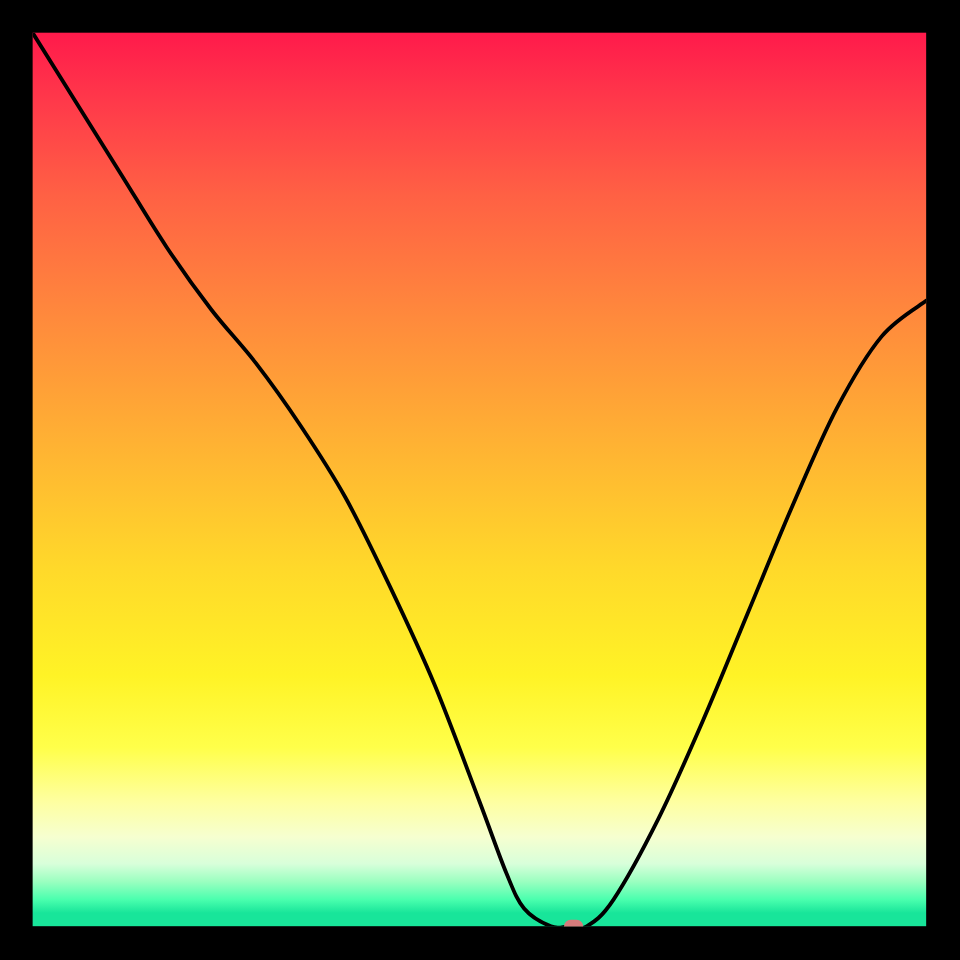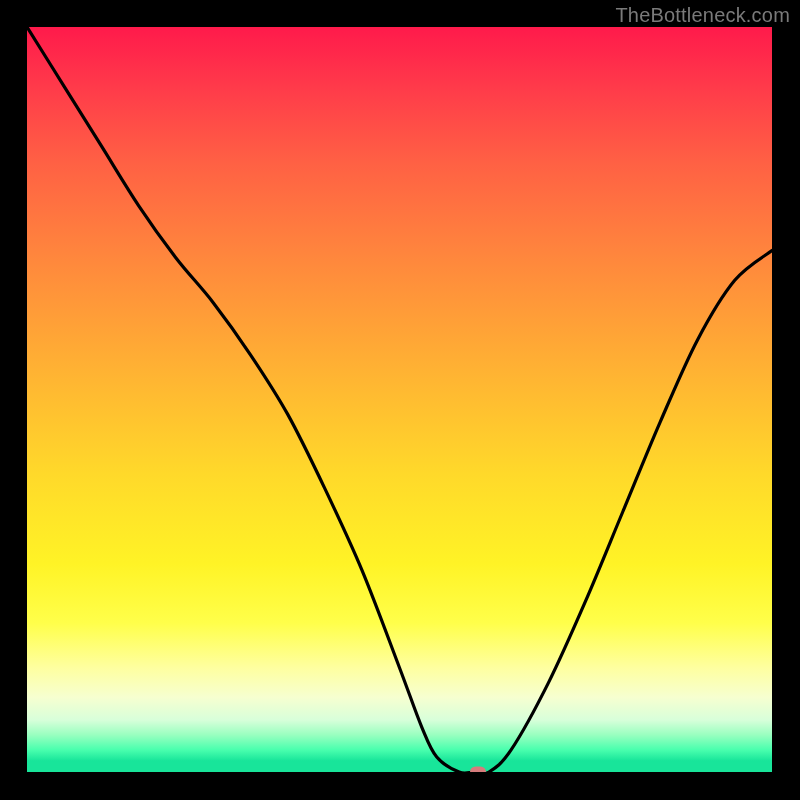--- a/index.html
+++ b/index.html
@@ -67,21 +67,20 @@
     font-size: 20px;
     font-weight: 500;
     letter-spacing: 0.2px;
     user-select: none;
   }
 </style>
 </head>
 <body>
 
 <div class="frame">
-  <div class="watermark">TheBottleneck.com</div>
   <div class="plot-area">
     <div class="gradient-bg"></div>
     <svg class="curve" viewBox="0 0 745 745" preserveAspectRatio="none">
       <path id="curve-path" fill="none" stroke="#000" stroke-width="3.2" stroke-linejoin="round" stroke-linecap="round" d="M 0,0 C 6.208333333333333,9.933333333333337 24.833333333333336,39.73333333333335 37.25,59.60000000000002 C 49.666666666666664,79.4666666666667 62.083333333333336,99.33333333333339 74.5,119.20000000000005 C 86.91666666666667,139.0666666666667 99.33333333333333,160.17499999999995 111.75,178.79999999999995 C 124.16666666666667,197.42499999999995 136.58333333333334,214.80833333333337 149,230.95000000000005 C 161.41666666666666,247.09166666666673 173.83333333333334,259.5083333333333 186.25,275.65 C 198.66666666666666,291.79166666666663 211.08333333333334,309.17499999999995 223.5,327.79999999999995 C 235.91666666666666,346.42499999999995 248.33333333333334,365.05 260.75,387.40000000000003 C 273.1666666666667,409.75000000000006 285.5833333333333,435.825 298,461.9 C 310.4166666666667,487.97499999999997 322.8333333333333,514.05 335.25,543.85 C 347.6666666666667,573.6500000000001 362.56666666666666,614.625 372.5,640.7 C 382.43333333333334,666.7750000000001 388.64166666666665,685.4 394.85,700.3 C 401.0583333333334,715.1999999999999 403.54166666666674,722.65 409.75000000000006,730.1 C 415.95833333333337,737.5500000000001 425.89166666666665,742.5166666666667 432.09999999999997,745 C 438.3083333333333,747.4833333333333 442.0333333333333,745 447,745 C 451.9666666666667,745 455.69166666666666,748.725 461.9,745 C 468.1083333333333,741.275 474.31666666666666,737.55 484.25,722.65 C 494.18333333333334,707.75 509.0833333333333,680.4333333333334 521.5,655.6 C 533.9166666666666,630.7666666666667 546.3333333333334,602.2083333333333 558.75,573.65 C 571.1666666666666,545.0916666666667 583.5833333333334,514.05 596,484.25 C 608.4166666666666,454.45 620.8333333333334,423.40833333333336 633.25,394.85 C 645.6666666666666,366.2916666666667 658.0833333333334,336.49166666666673 670.5,312.90000000000003 C 682.9166666666666,289.30833333333334 695.3333333333334,268.19999999999993 707.75,253.29999999999995 C 720.1666666666666,238.39999999999995 738.7916666666666,228.46666666666667 745,223.5"></path>
     </svg>
     <div id="marker" class="marker" style="left: 450.725px; top: 745px;"></div>
   </div>
 </div>
 
 </body></html>

